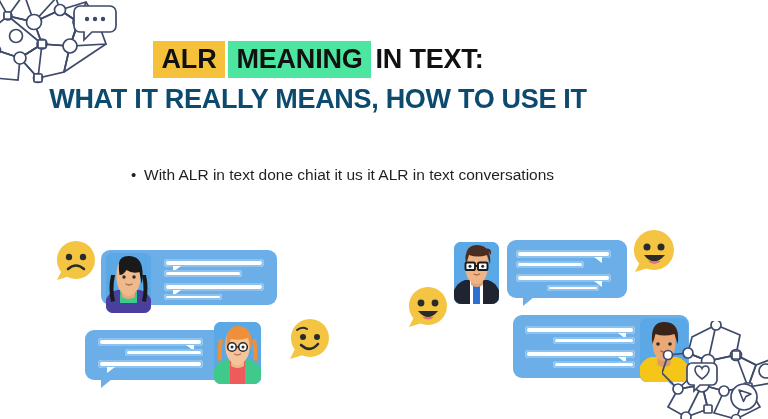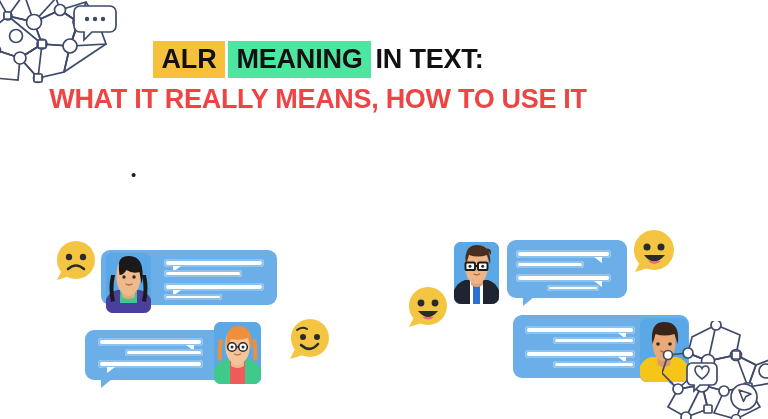--- a/index.html
+++ b/index.html
@@ -37,21 +37,21 @@
     font-weight: bold;
     letter-spacing: -0.2px;
     color: #111111;
     line-height: 1.18;
     white-space: nowrap;
   }
   .title-line2 {
     font-size: 27px;
     font-weight: bold;
     letter-spacing: -0.3px;
-    color: #ef4444;
+    color: #0c4a6e;
     line-height: 1.18;
     margin-top: 8px;
     white-space: nowrap;
   }
   .hl-yellow {
     background: #f5c13b;
     padding: 3px 9px 4px 9px;
     color: #111111;
   }
   .hl-green {
@@ -186,20 +186,21 @@
 <div class="title-block">
   <div class="title-line1">
     <span class="hl-yellow">ALR</span><span class="hl-green">MEANING</span><span class="plain-after">IN TEXT:</span>
   </div>
   <div class="title-line2">WHAT IT REALLY MEANS, HOW TO USE IT</div>
 </div>
 
 <div class="body-copy">
   <span class="bullet">•</span>
   <div class="copy-lines">
+    <span>With ALR in text done chiat it us it ALR in text conversations</span>
   </div>
 </div>
 
 <div class="scene">
 
   <div class="emoji" style="left:54px; top:240px;">
     <svg width="44" height="44" viewBox="0 0 44 44">
       <path d="M22 1 a19 19 0 1 1 -0.1 0 z" fill="#f4c542"></path>
       <path d="M8 30 l-5 10 l13 -4 z" fill="#f4c542"></path>
       <circle cx="15" cy="17" r="3.2" fill="#2b2b2b"></circle>

